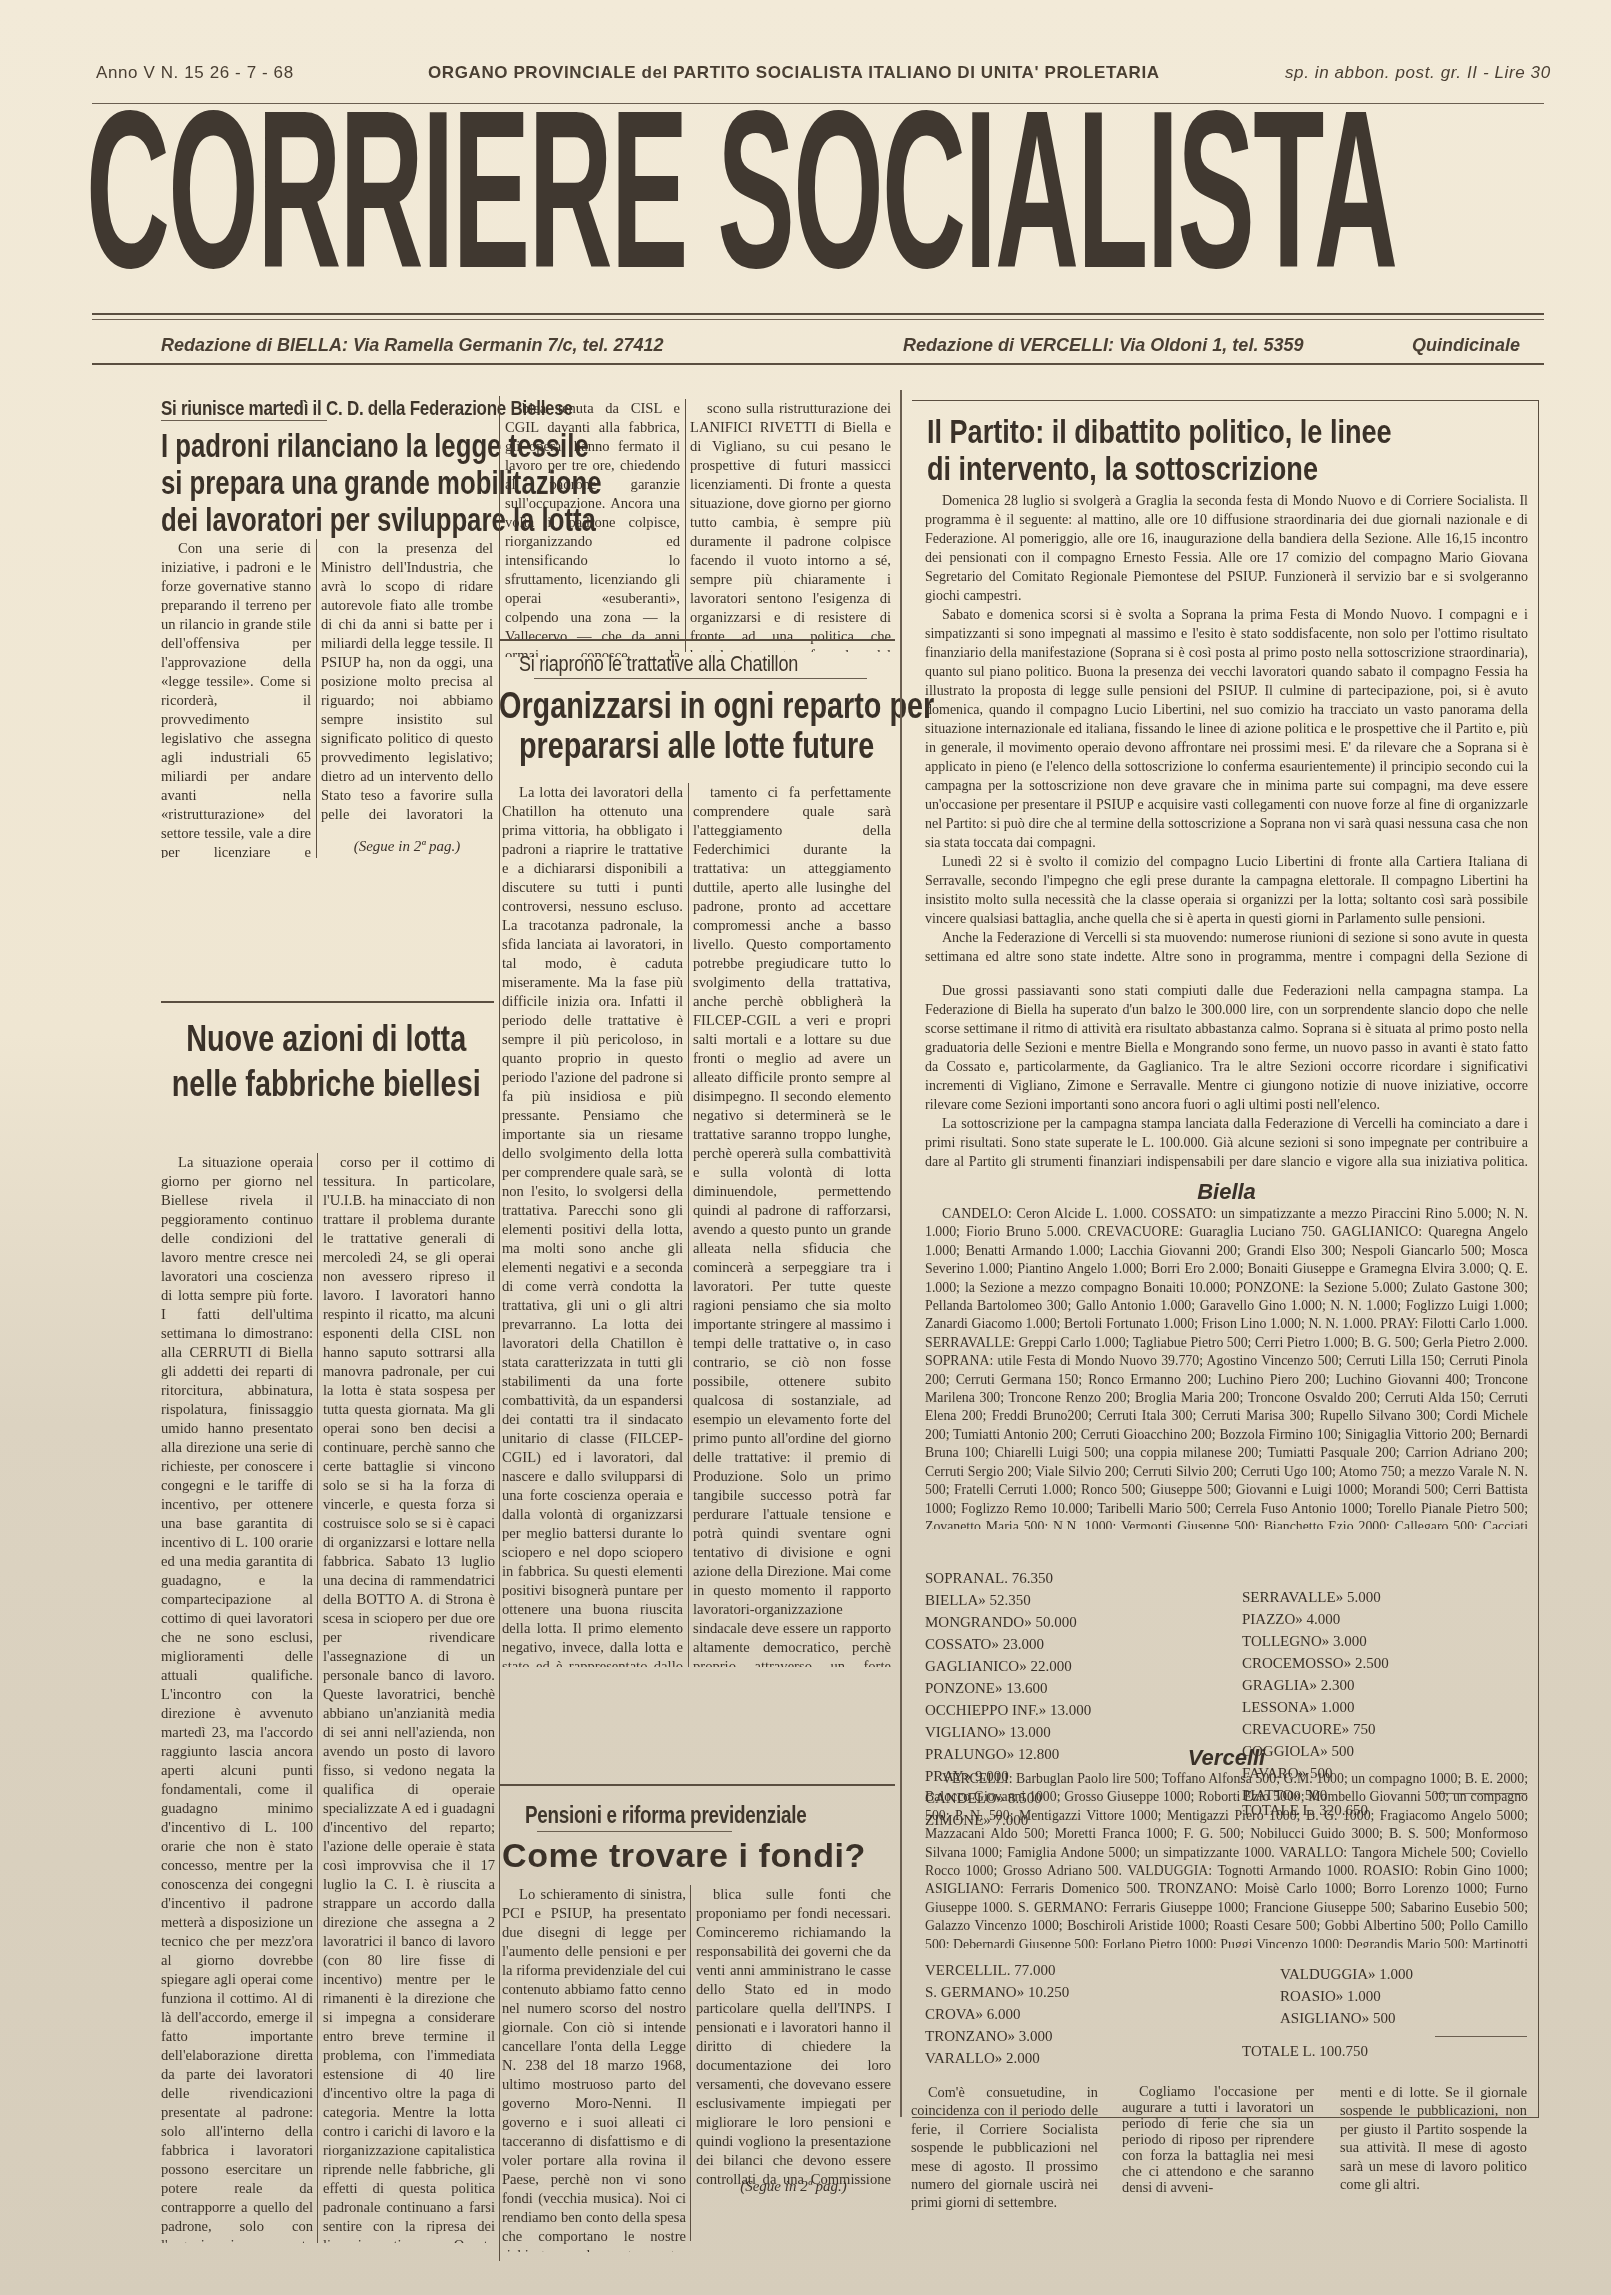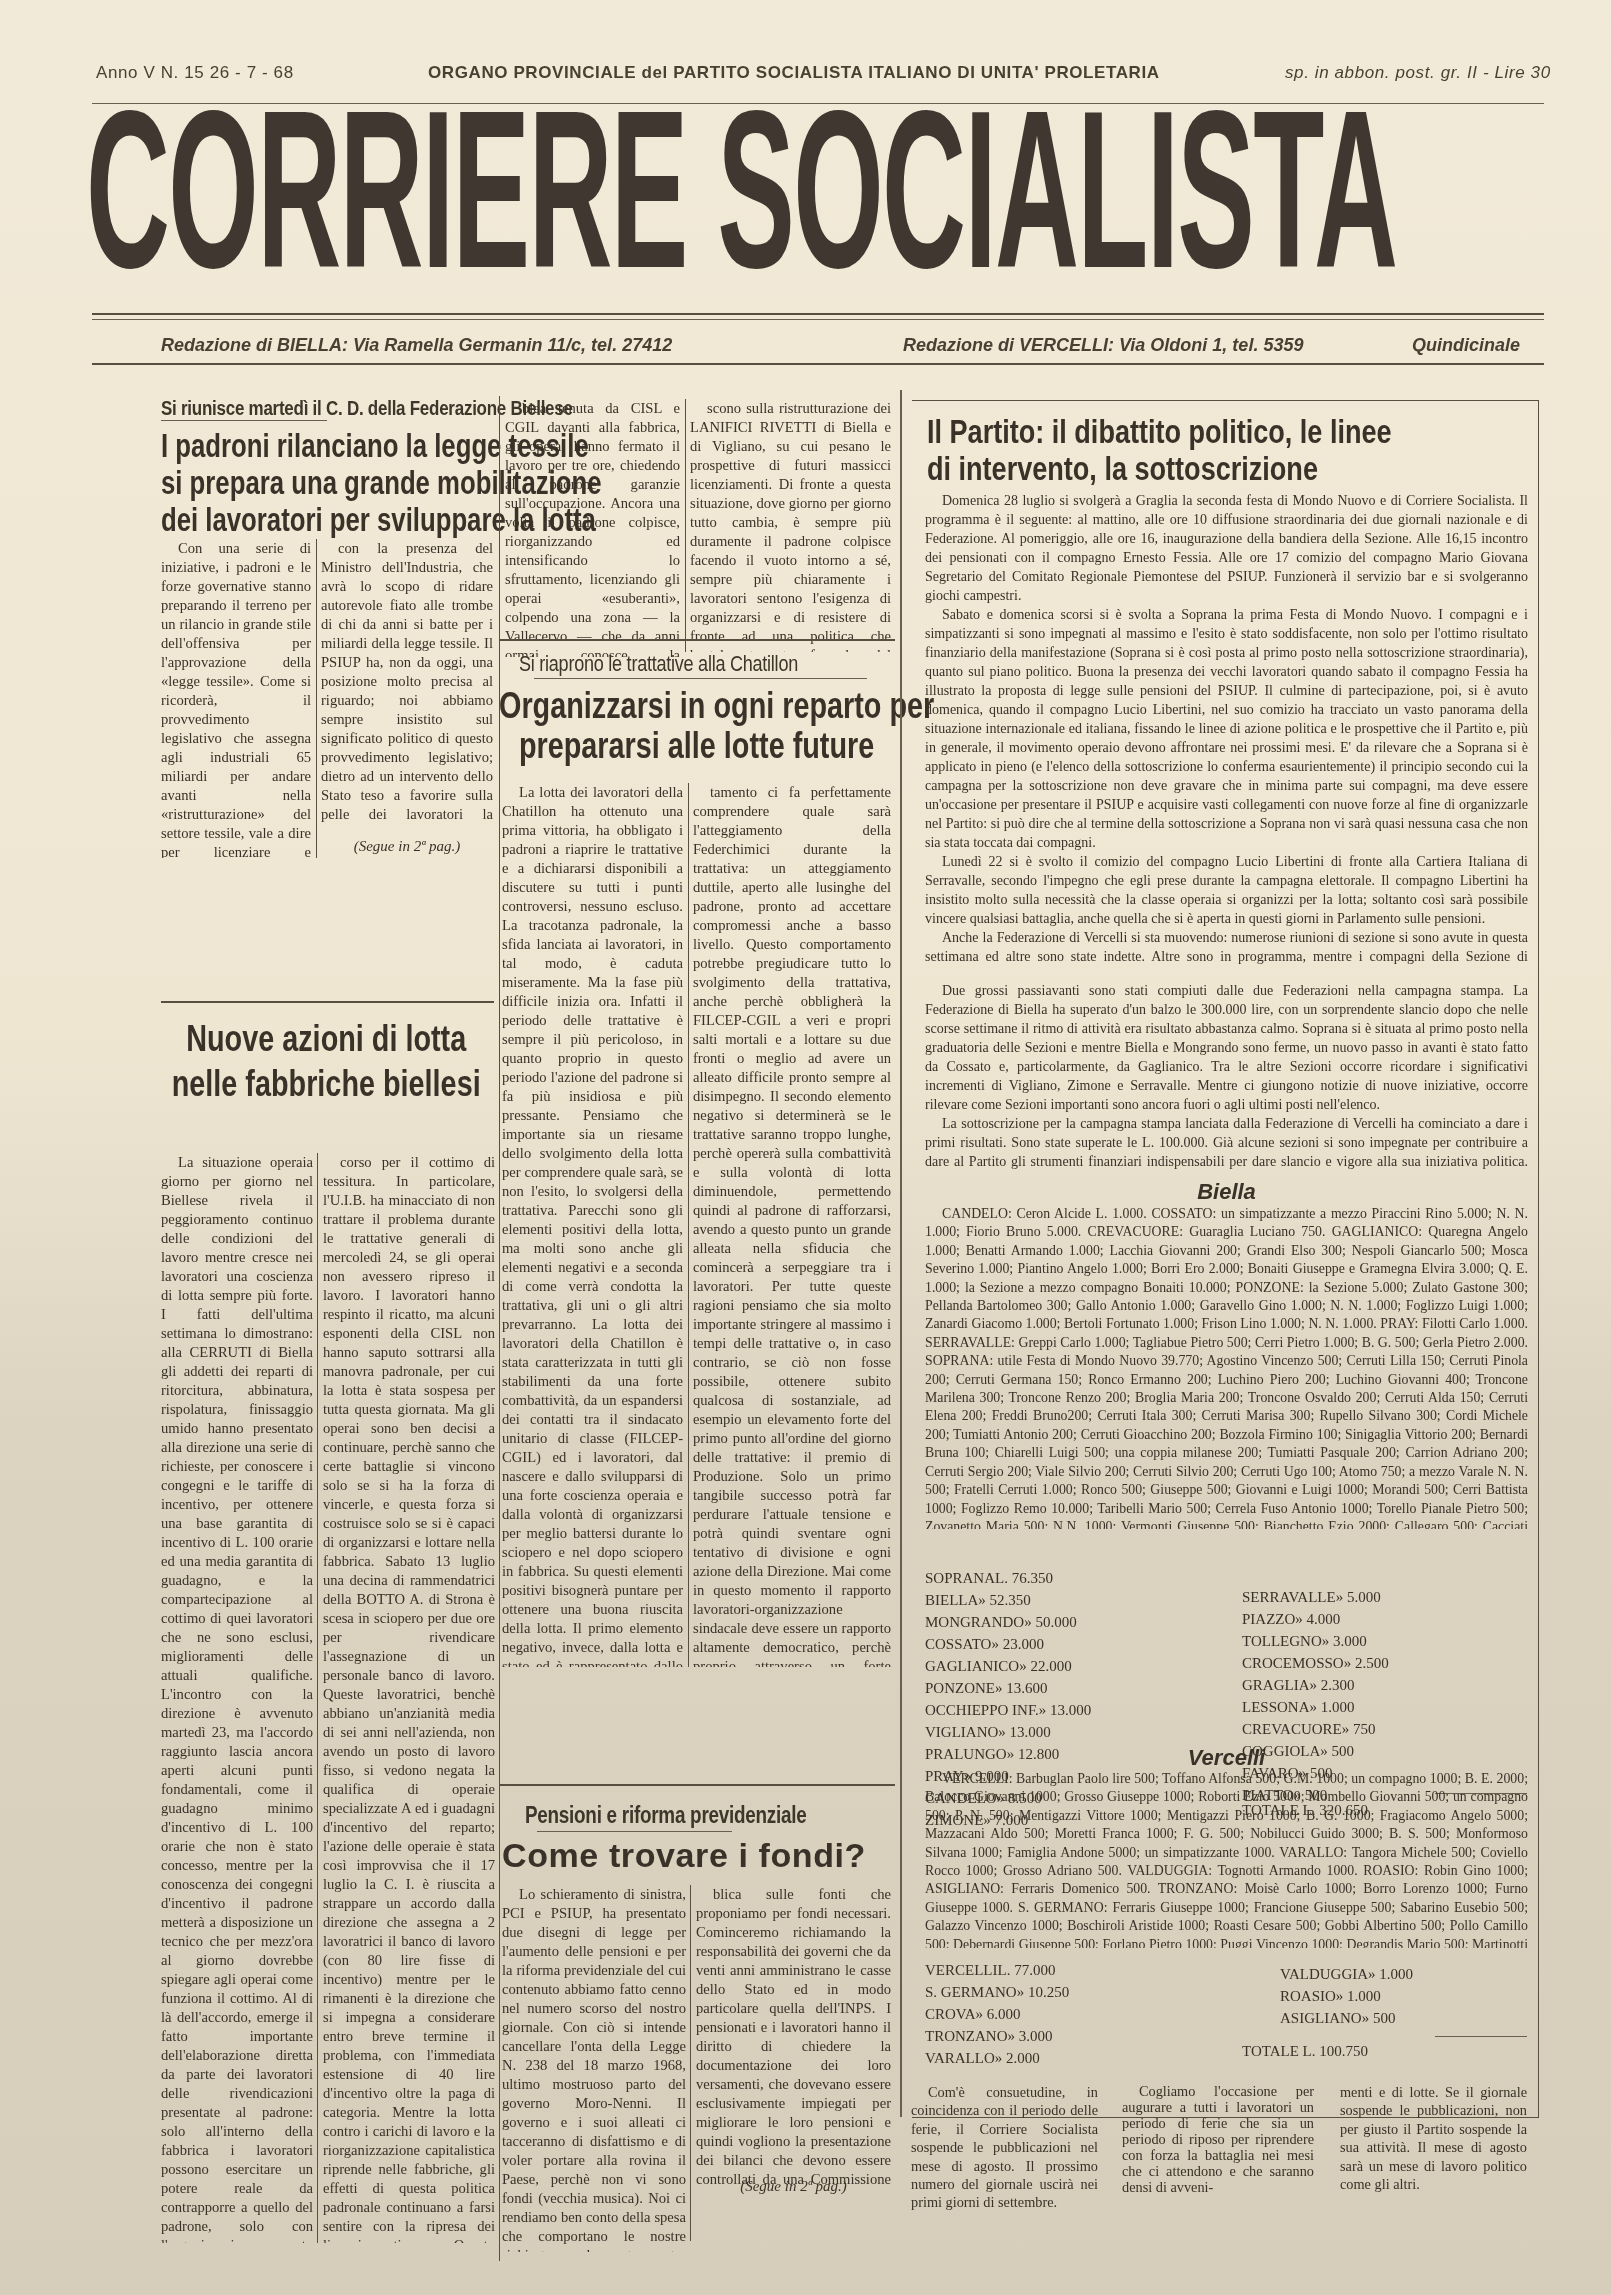--- a/index.html
+++ b/index.html
@@ -35,21 +35,21 @@
 </head>
 <body>
 
 <div class="abs topline" style="left:96px;">Anno V N. 15 26 - 7 - 68</div>
 <div class="abs topline" style="left:428px; font-weight:bold;">ORGANO PROVINCIALE del PARTITO SOCIALISTA ITALIANO DI UNITA' PROLETARIA</div>
 <div class="abs topline" style="left:1285px; font-style:italic;">sp. in abbon. post. gr. II - Lire 30</div>
 <div class="abs rule-thin" style="left:92px; top:103px; width:1452px;"></div>
 <div class="abs masthead-title">CORRIERE SOCIALISTA</div>
 <div class="abs rule" style="left:92px; top:313px; width:1452px;"></div>
 <div class="abs rule-thin" style="left:92px; top:319px; width:1452px;"></div>
-<div class="abs redazione" style="left:161px;">Redazione di BIELLA: Via Ramella Germanin 11/c, tel. 27412</div>
+<div class="abs redazione" style="left:161px;">Redazione di BIELLA: Via Ramella Germanin 7/c, tel. 27412</div>
 <div class="abs redazione" style="left:903px;">Redazione di VERCELLI: Via Oldoni 1, tel. 5359</div>
 <div class="abs redazione" style="left:1412px;">Quindicinale</div>
 <div class="abs rule" style="left:92px; top:363px; width:1452px;"></div>
 
 <div class="abs kicker" style="left:161px; top:396px;">Si riunisce martedì il C. D. della Federazione Biellese</div>
 <div class="abs rule-thin" style="left:161px; top:420px; width:166px;"></div>
 <div class="abs headline" style="left:161px; top:428px; font-size:33px; transform:scaleX(0.78); transform-origin:left top;">
   <div>I padroni rilanciano la legge tessile</div>
   <div>si prepara una grande mobilitazione</div>
   <div>dei lavoratori per sviluppare la lotta</div>

